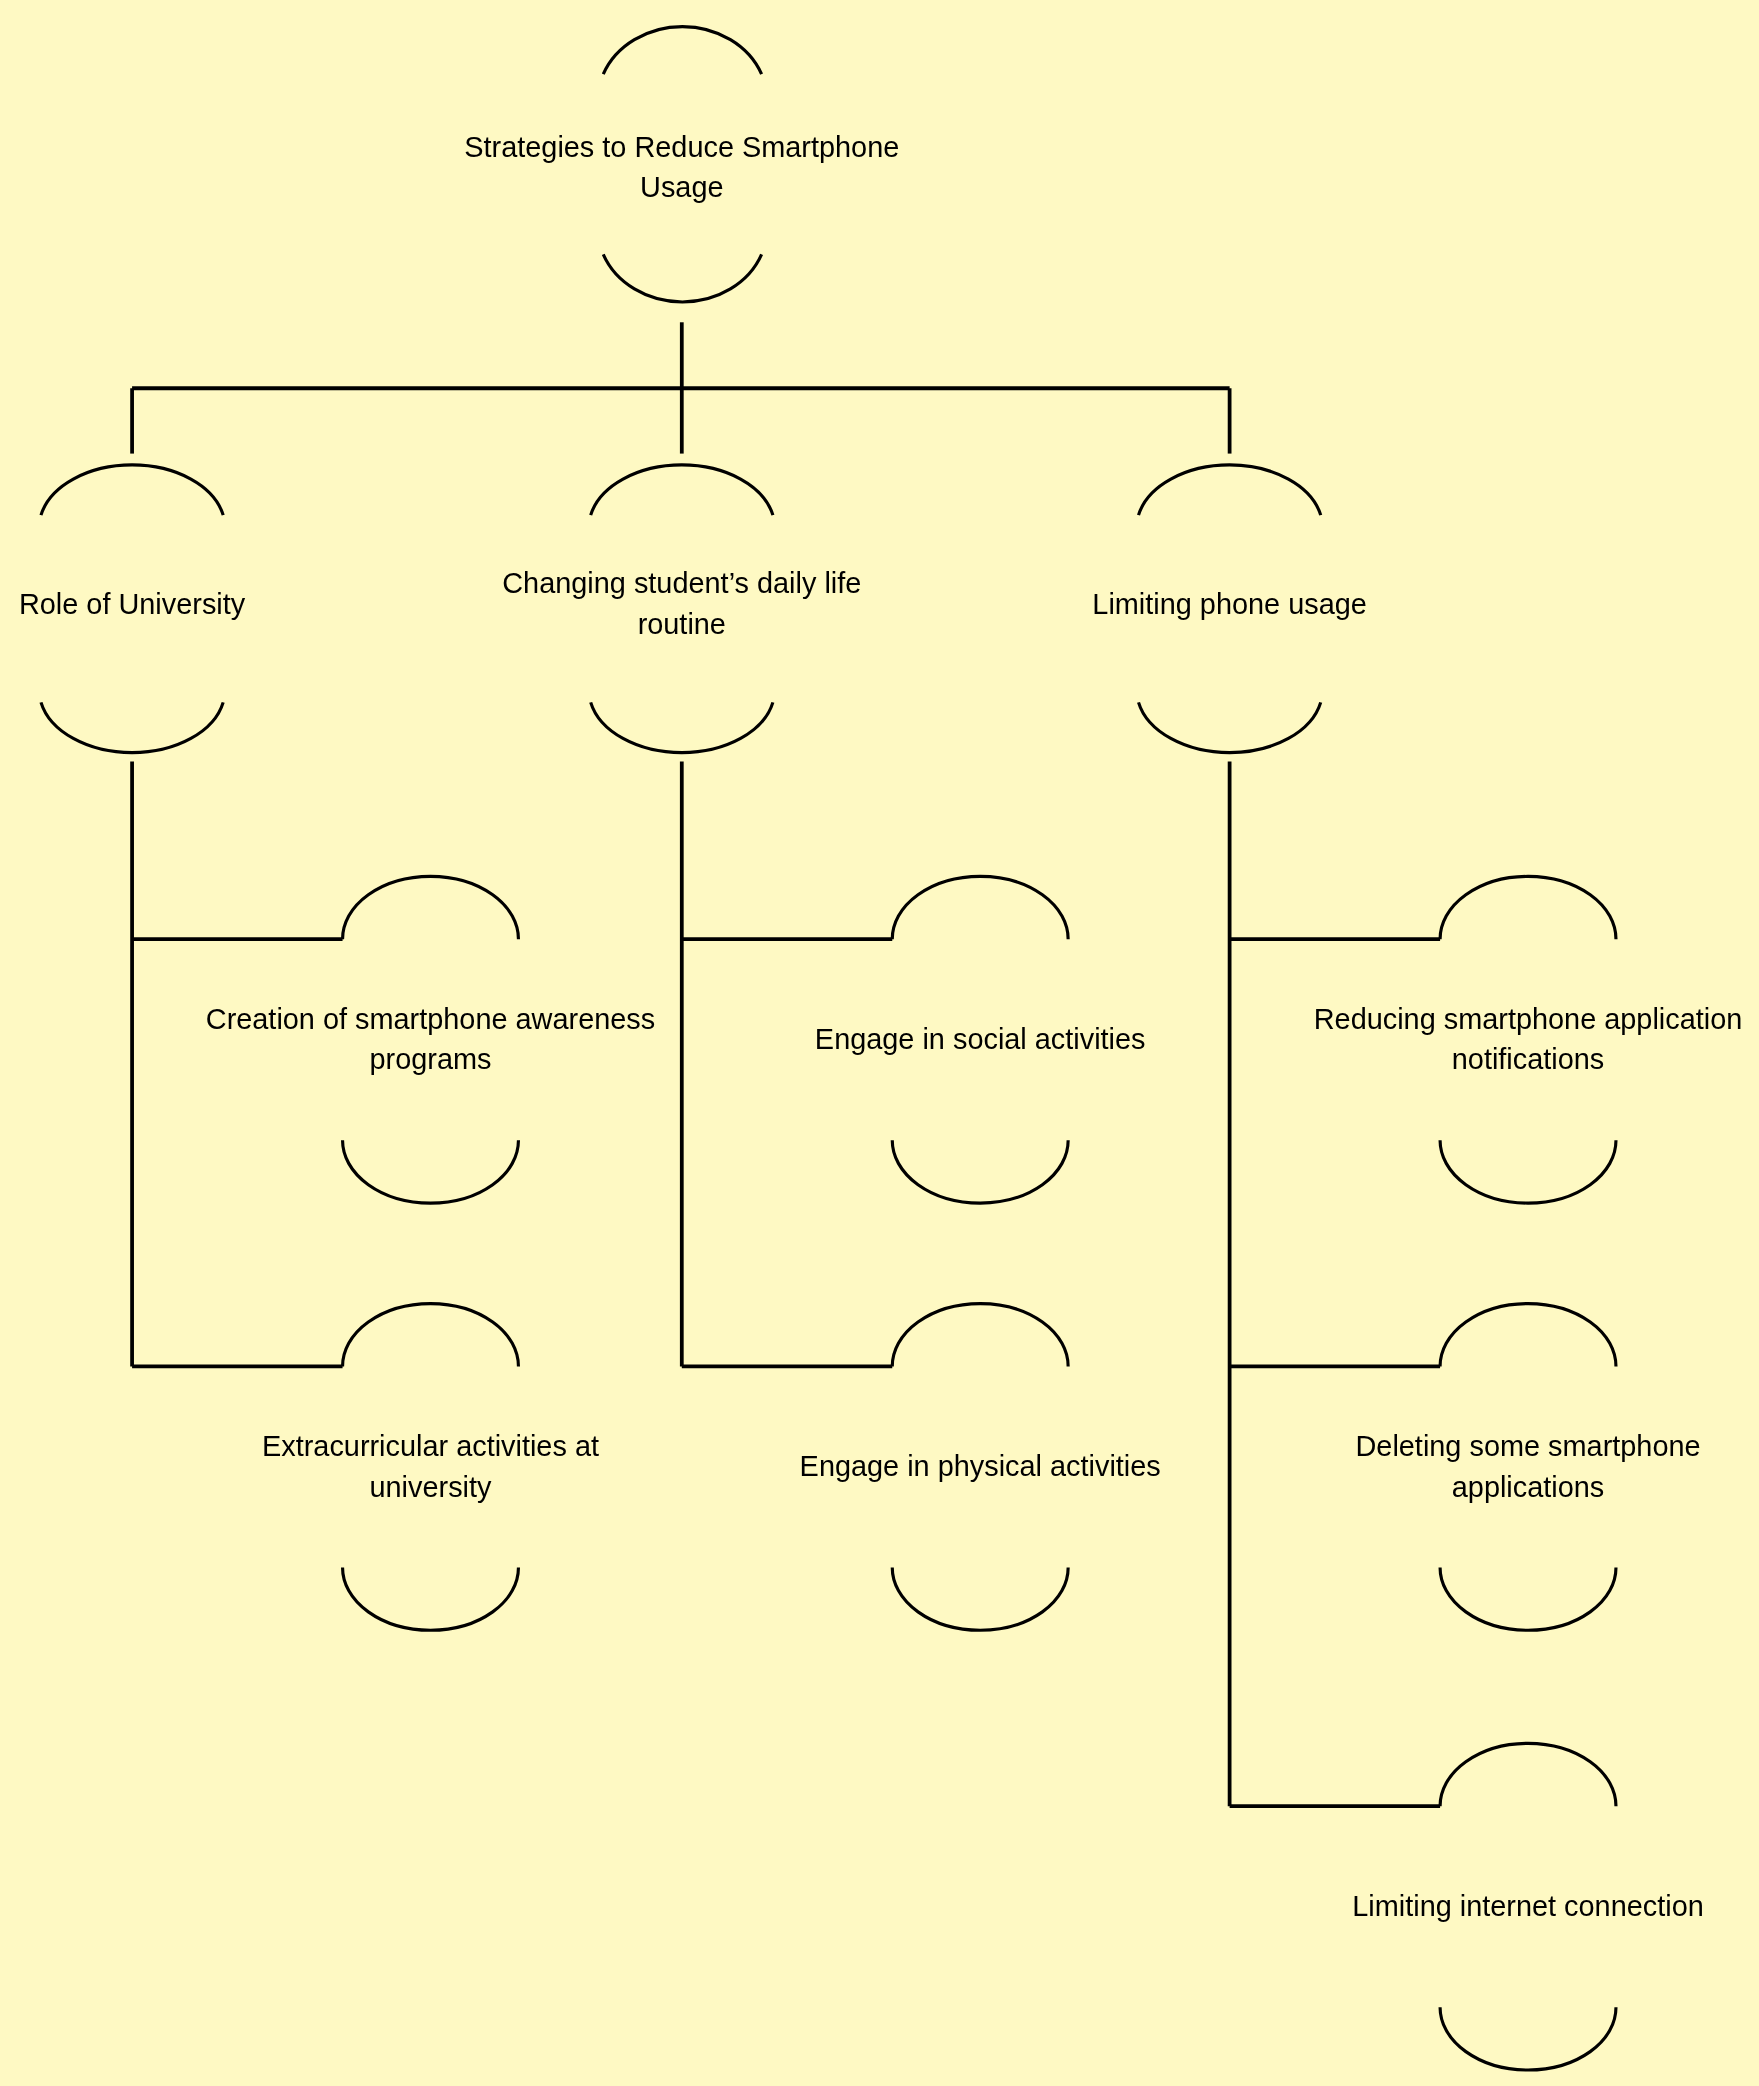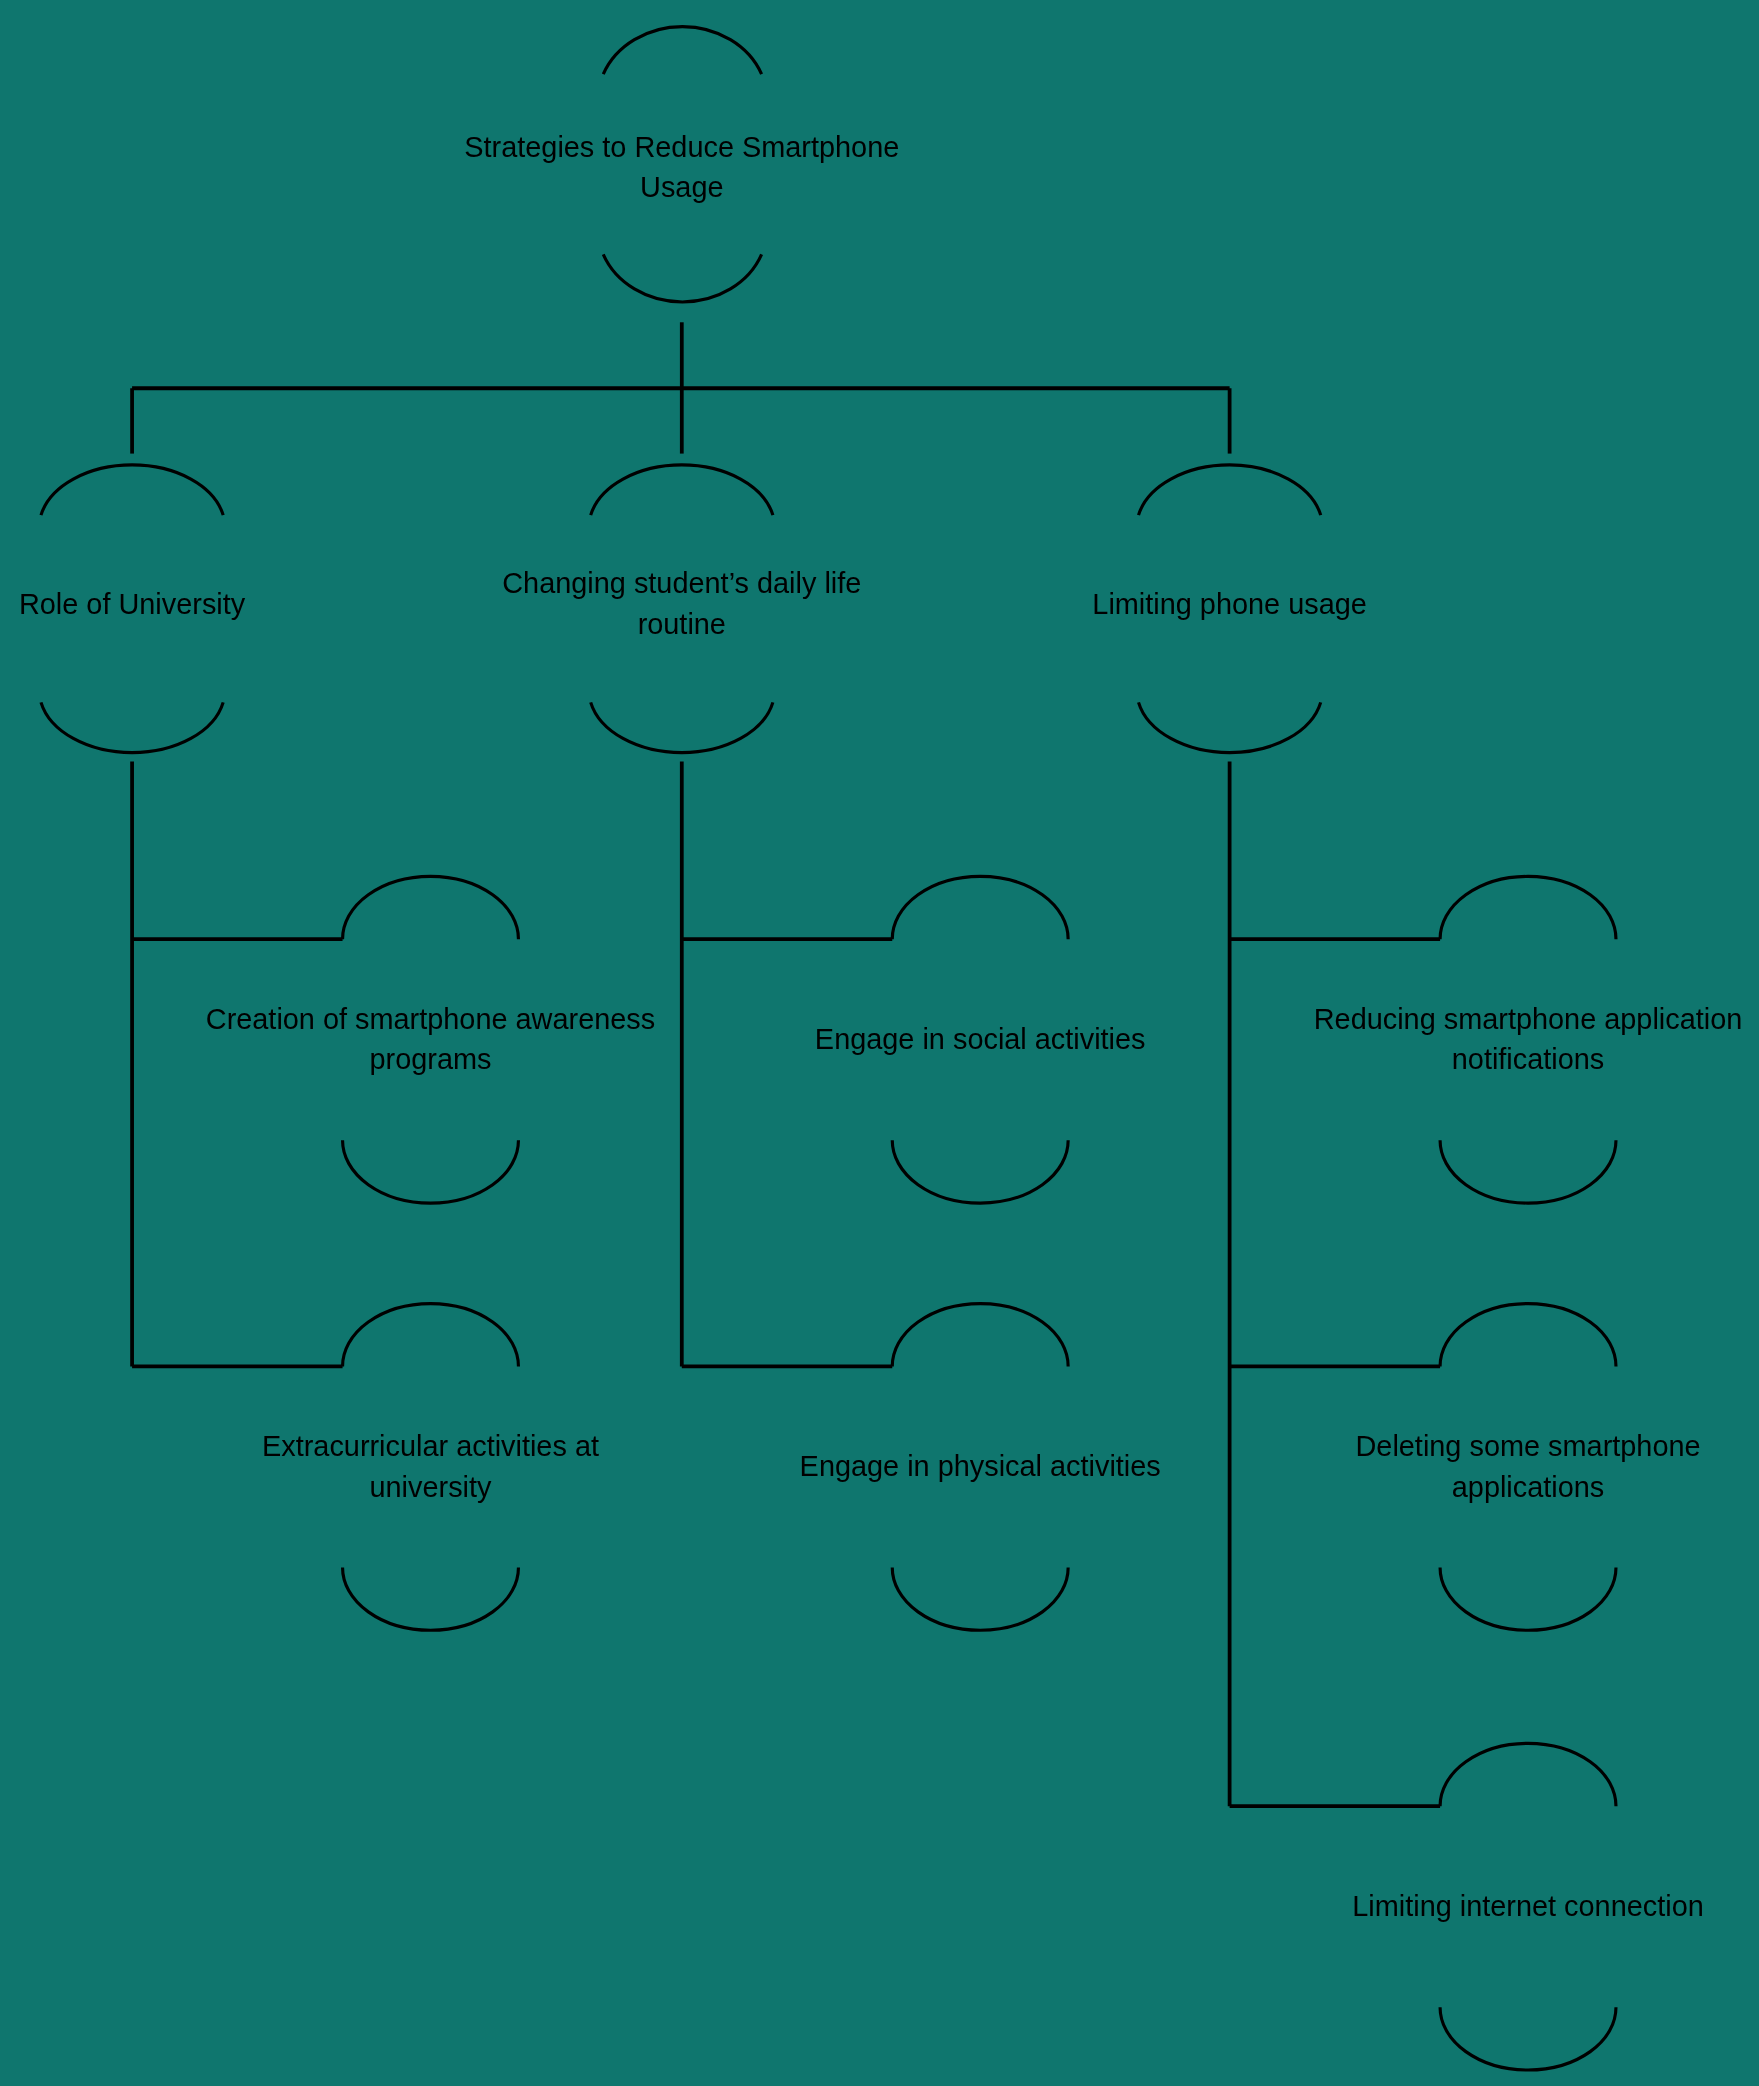--- a/index.html
+++ b/index.html
@@ -9,21 +9,21 @@
     background: #ffffff;
   }
   body {
     font-family: "Liberation Sans", sans-serif;
     color: #000000;
   }
   #diagram-root {
     position: relative;
     width: 1760px;
     height: 2087px;
-    background: #0f766e;
+    background: #fef9c3;
     overflow: hidden;
   }
   svg#tree-svg {
     display: block;
     width: 1760px;
     height: 2087px;
   }
   .node-arc {
     fill: none;
     stroke: #000000;

